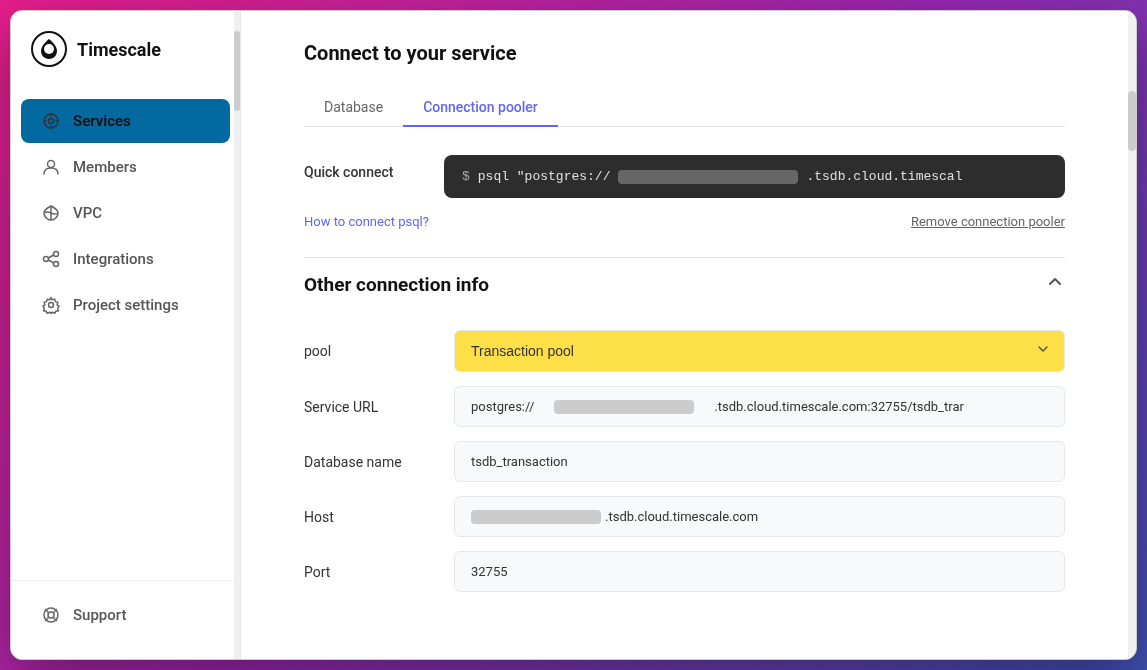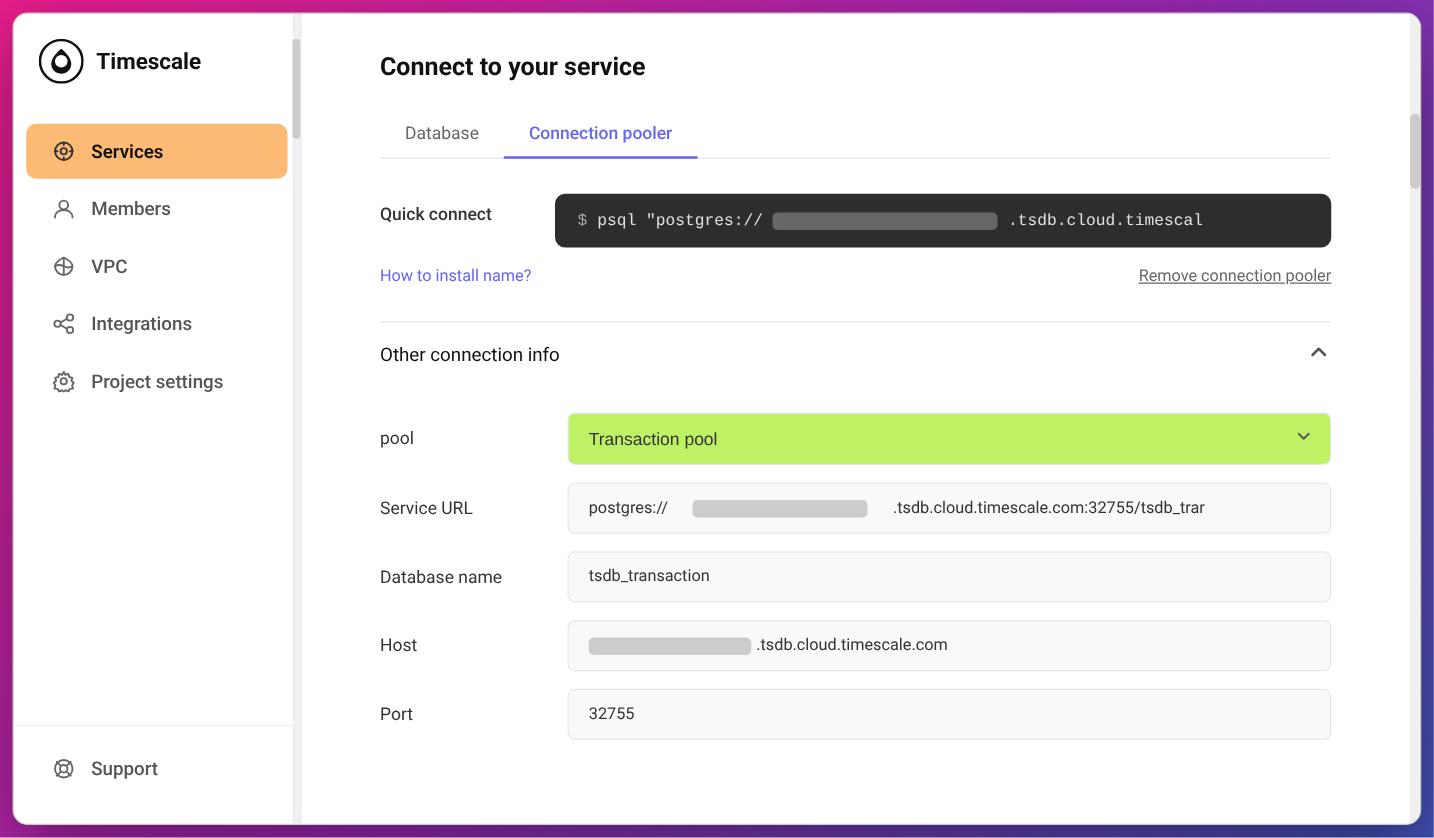--- a/index.html
+++ b/index.html
@@ -58,21 +58,21 @@
       padding: 12px 20px;
       cursor: pointer;
       border-radius: 8px;
       margin: 2px 10px;
       color: #555;
       font-size: 15px;
       font-weight: 500;
       transition: background 0.15s;
     }
     .nav-item.active {
-      background: #fdba74;
+      background: #0369a1;
       color: #111;
       font-weight: 600;
     }
     .nav-icon {
       width: 20px;
       height: 20px;
       display: flex;
       align-items: center;
       justify-content: center;
       flex-shrink: 0;
@@ -186,22 +186,22 @@
     .section-header {
       display: flex;
       justify-content: space-between;
       align-items: center;
       padding: 14px 0;
       border-top: 1px solid #e5e7eb;
       cursor: pointer;
       margin-bottom: 20px;
     }
     .section-header-title {
-      font-size: 15px;
-      font-weight: 400;
+      font-size: 19px;
+      font-weight: 700;
       color: #111;
     }
     .field-row {
       display: flex;
       align-items: center;
       gap: 20px;
       margin-bottom: 14px;
     }
     .field-label {
       font-size: 14px;
@@ -228,21 +228,21 @@
       height: 14px;
       vertical-align: middle;
     }
     .select-wrapper {
       flex: 1;
       position: relative;
     }
     .select-wrapper select {
       width: 100%;
       padding: 12px 40px 12px 16px;
-      background: #bef264;
+      background: #fde047;
       border: 1px solid #e5e7eb;
       border-radius: 6px;
       font-size: 14px;
       color: #333;
       appearance: none;
       cursor: pointer;
     }
     .select-chevron {
       position: absolute;
       right: 14px;
@@ -380,21 +380,21 @@
         <div class="section-label">Quick connect</div>
         <div class="code-block">
           <span class="dollar">$</span>
           <span>psql "postgres://</span>
           <span class="blurred-pill" style="width:180px; background:#666;">&nbsp;</span>
           <span>.tsdb.cloud.timescal</span>
         </div>
       </div>
 
       <div class="links-row">
-        <a class="link-blue">How to install name?</a>
+        <a class="link-blue">How to connect psql?</a>
         <a class="link-gray">Remove connection pooler</a>
       </div>
 
       <div class="section-header">
         <span class="section-header-title">Other connection info</span>
         <span>
           <svg width="20" height="20" viewBox="0 0 20 20" fill="none">
             <path d="M5 12 L10 7 L15 12" stroke="#555" stroke-width="2" stroke-linecap="round" stroke-linejoin="round"></path>
           </svg>
         </span>

